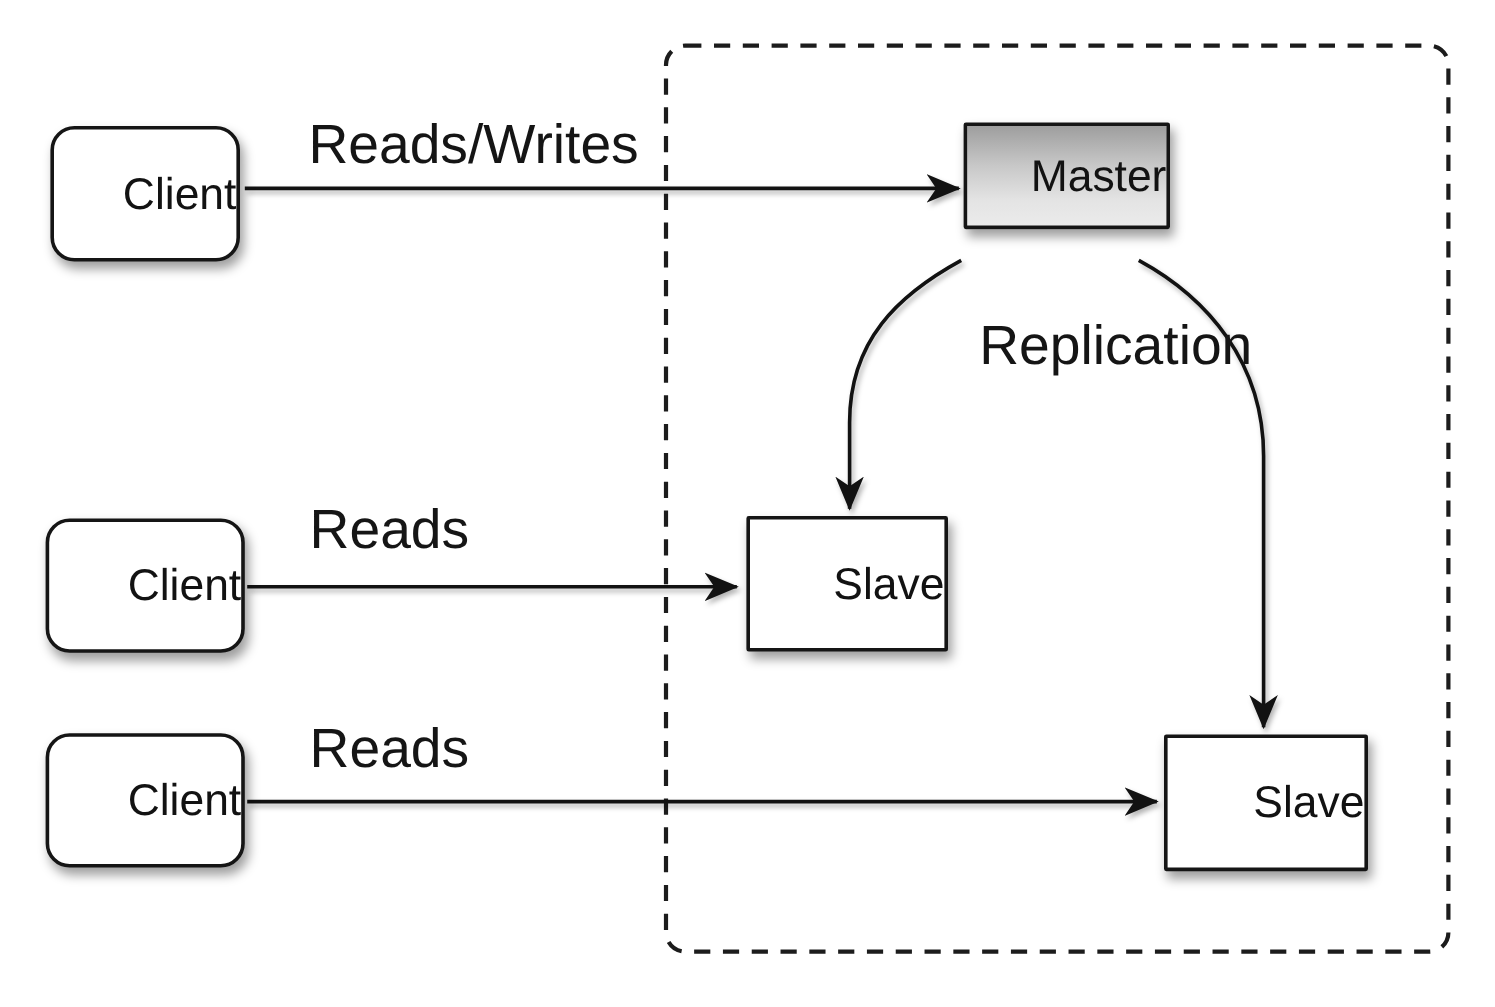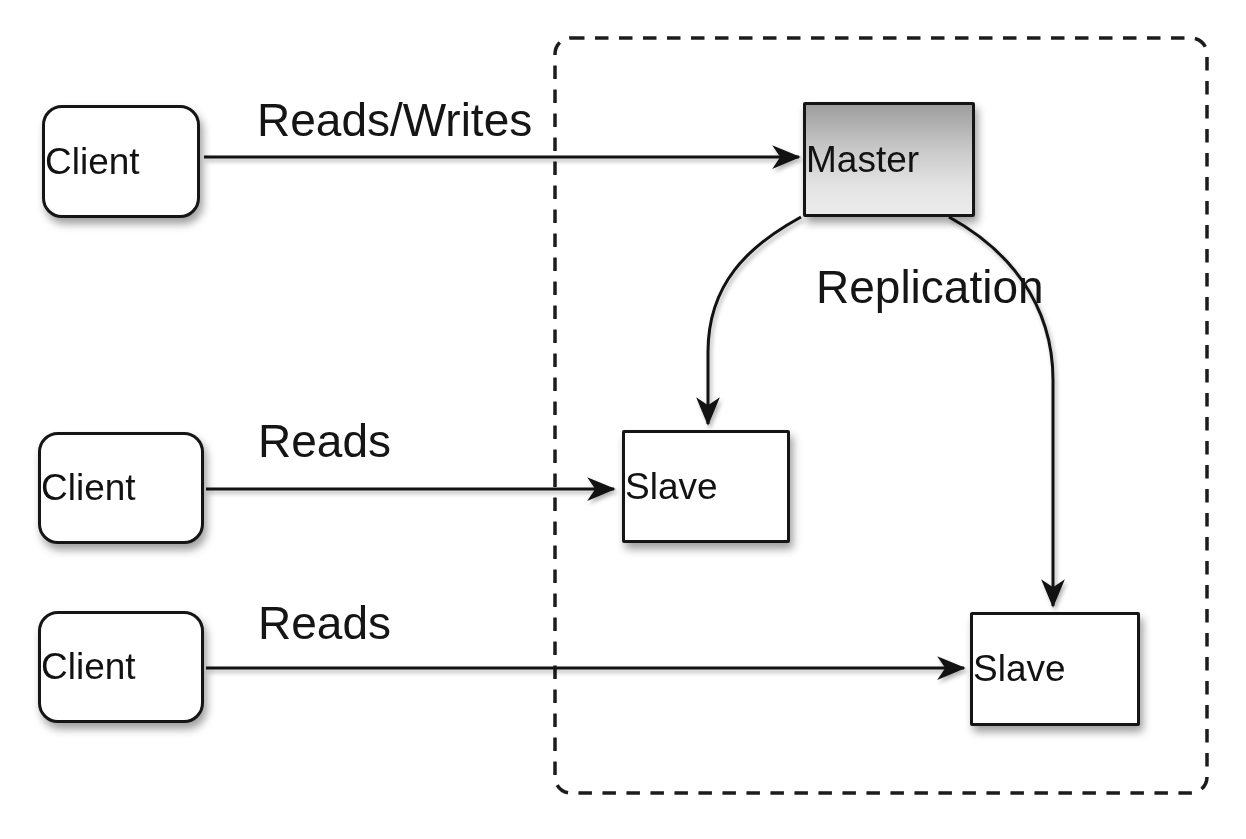--- a/index.html
+++ b/index.html
@@ -16,37 +16,37 @@
     overflow:hidden;
   }
   .edge-layer{
     position:absolute;
     left:0;top:0;width:1246px;height:839px;
   }
   .node{
     position:absolute;
     display:flex;
     align-items:center;
-    justify-content:flex-start;
+    justify-content:flex-end;
     box-sizing:border-box;
     border:3.5px solid #151515;
     background:var(--box-fill);
     color:#121212;
     font-size:37px;
     box-shadow:3px 6px 9px rgba(0,0,0,0.38);
   }
   .client{
     border-radius:20px;
     width:162px;height:113px;
   }
   .client-1{left:42px;top:105px;width:158px;}
   .client-2{left:38px;top:432px;width:166px;height:112px;}
   .client-3{left:38px;top:611px;width:166px;height:112px;}
   .master{
-    left:803px;top:102px;width:172px;height:115px;
+    left:803px;top:102px;width:172px;height:89px;
     border-radius:2px;
     background:linear-gradient(180deg,#9e9e9e 0%,#c8c8c8 40%,#e4e4e4 75%,#ebebeb 100%);
   }
   .slave-1{left:622px;top:430px;width:168px;height:113px;border-radius:2px;}
   .slave-2{left:970px;top:612px;width:170px;height:114px;border-radius:2px;}
   .edge-label{
     position:absolute;
     color:#151515;
     font-size:46px;
     line-height:1.05;

